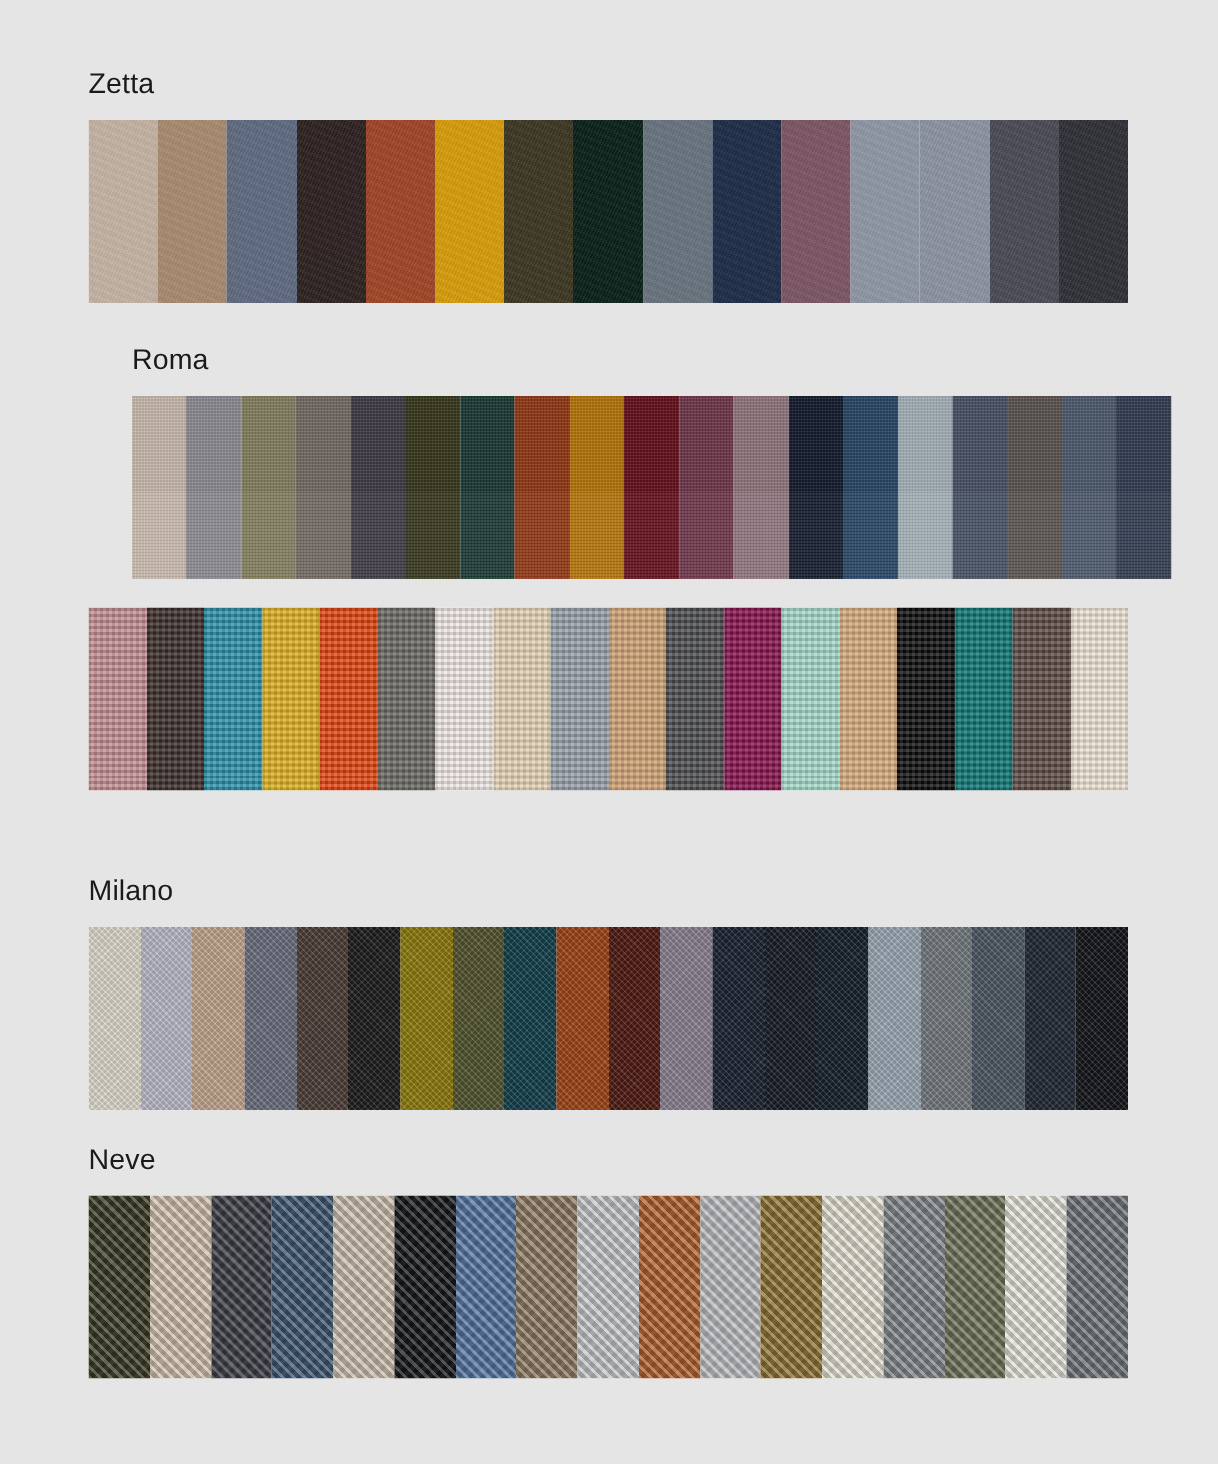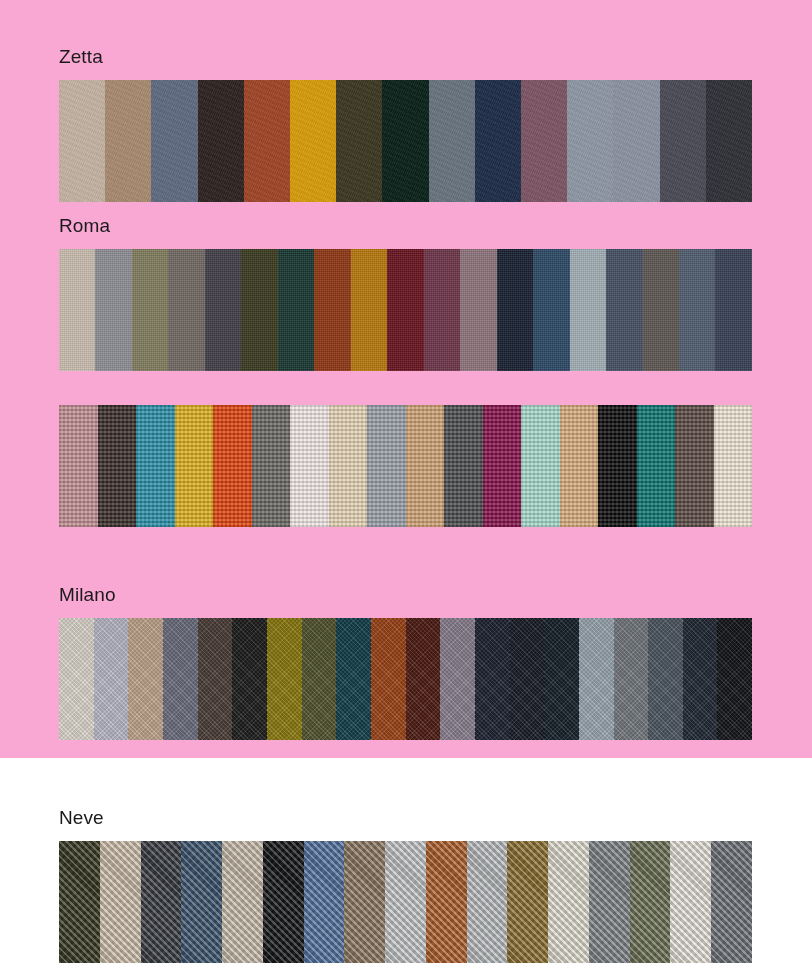--- a/index.html
+++ b/index.html
@@ -10,22 +10,22 @@
   }
   body {
     width: 812px;
     height: 978px;
     font-family: "Liberation Sans", "DejaVu Sans", sans-serif;
     overflow: hidden;
   }
   #page {
     position: relative;
     width: 812px;
-    height: 758px;
-    background: #f9a8d4;
+    height: 976px;
+    background: #e5e5e5;
     box-sizing: border-box;
   }
   .collection {
     position: absolute;
     left: 59px;
     width: 693px;
   }
   .collection-title {
     font-size: 19px;
     line-height: 22px;
@@ -110,21 +110,21 @@
         <div class="swatch tex-velour" title="forest-green" style="background-color: rgb(10, 33, 24);"></div>
         <div class="swatch tex-velour" title="steel-grey" style="background-color: rgb(104, 115, 126);"></div>
         <div class="swatch tex-velour" title="navy-ink" style="background-color: rgb(29, 44, 71);"></div>
         <div class="swatch tex-velour" title="dusty-plum" style="background-color: rgb(124, 84, 99);"></div>
         <div class="swatch tex-velour" title="light-pewter" style="background-color: rgb(142, 150, 164);"></div>
         <div class="swatch tex-velour" title="cool-grey" style="background-color: rgb(139, 146, 160);"></div>
         <div class="swatch tex-velour" title="charcoal-violet" style="background-color: rgb(74, 74, 85);"></div>
         <div class="swatch tex-velour" title="graphite-black" style="background-color: rgb(47, 48, 54);"></div>
       </div>
     </div>
-    <div class="collection" style="top: 215px;">
+    <div class="collection" style="top: 230px; margin-left: 29px;">
       <div class="collection-title">Roma</div>
       <div class="swatch-strip" style="height: 122px;">
         <div class="swatch tex-wool" title="oatmeal" style="background-color: rgb(198, 186, 171);"></div>
         <div class="swatch tex-wool" title="mid-grey" style="background-color: rgb(139, 139, 146);"></div>
         <div class="swatch tex-wool" title="olive-khaki" style="background-color: rgb(126, 122, 92);"></div>
         <div class="swatch tex-wool" title="warm-grey" style="background-color: rgb(111, 102, 96);"></div>
         <div class="swatch tex-wool" title="dark-slate" style="background-color: rgb(64, 60, 70);"></div>
         <div class="swatch tex-wool" title="deep-olive" style="background-color: rgb(57, 57, 31);"></div>
         <div class="swatch tex-wool" title="bottle-green" style="background-color: rgb(23, 53, 47);"></div>
         <div class="swatch tex-wool" title="burnt-sienna" style="background-color: rgb(140, 53, 18);"></div>
@@ -181,21 +181,21 @@
         <div class="swatch tex-melange" title="deep-navy" style="background-color: rgb(30, 36, 51);"></div>
         <div class="swatch tex-melange" title="ink-black-blue" style="background-color: rgb(27, 30, 40);"></div>
         <div class="swatch tex-melange" title="midnight-teal" style="background-color: rgb(24, 34, 44);"></div>
         <div class="swatch tex-melange" title="light-steel" style="background-color: rgb(154, 167, 178);"></div>
         <div class="swatch tex-melange" title="mid-slate" style="background-color: rgb(116, 121, 127);"></div>
         <div class="swatch tex-melange" title="storm-grey" style="background-color: rgb(78, 87, 99);"></div>
         <div class="swatch tex-melange" title="dark-navy-slate" style="background-color: rgb(34, 42, 54);"></div>
         <div class="swatch tex-melange" title="soot-black" style="background-color: rgb(22, 23, 28);"></div>
       </div>
     </div>
-    <div class="collection" style="top: 763px; margin-top: 44px;">
+    <div class="collection" style="top: 763px;">
       <div class="collection-title">Neve</div>
       <div class="swatch-strip" style="height: 122px;">
         <div class="swatch tex-twill" title="dark-olive-twill" style="background-color: rgb(58, 58, 38);"></div>
         <div class="swatch tex-twill" title="linen-oat" style="background-color: rgb(207, 192, 173);"></div>
         <div class="swatch tex-twill" title="charcoal-twill" style="background-color: rgb(58, 61, 68);"></div>
         <div class="swatch tex-twill" title="indigo-denim" style="background-color: rgb(63, 86, 112);"></div>
         <div class="swatch tex-twill" title="speckled-flax" style="background-color: rgb(203, 191, 174);"></div>
         <div class="swatch tex-twill" title="black-twill" style="background-color: rgb(23, 24, 26);"></div>
         <div class="swatch tex-twill" title="steel-denim-blue" style="background-color: rgb(85, 116, 160);"></div>
         <div class="swatch tex-twill" title="mocha-tweed" style="background-color: rgb(142, 122, 99);"></div>

